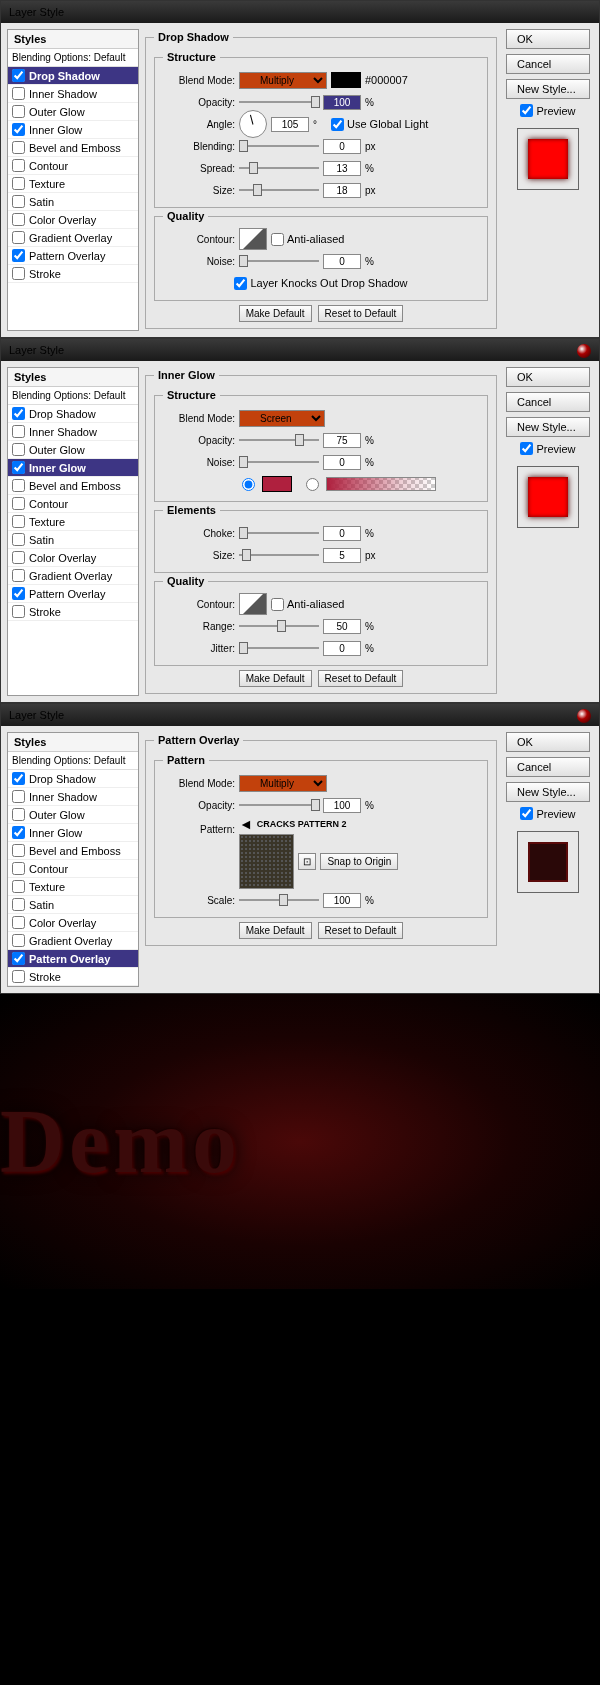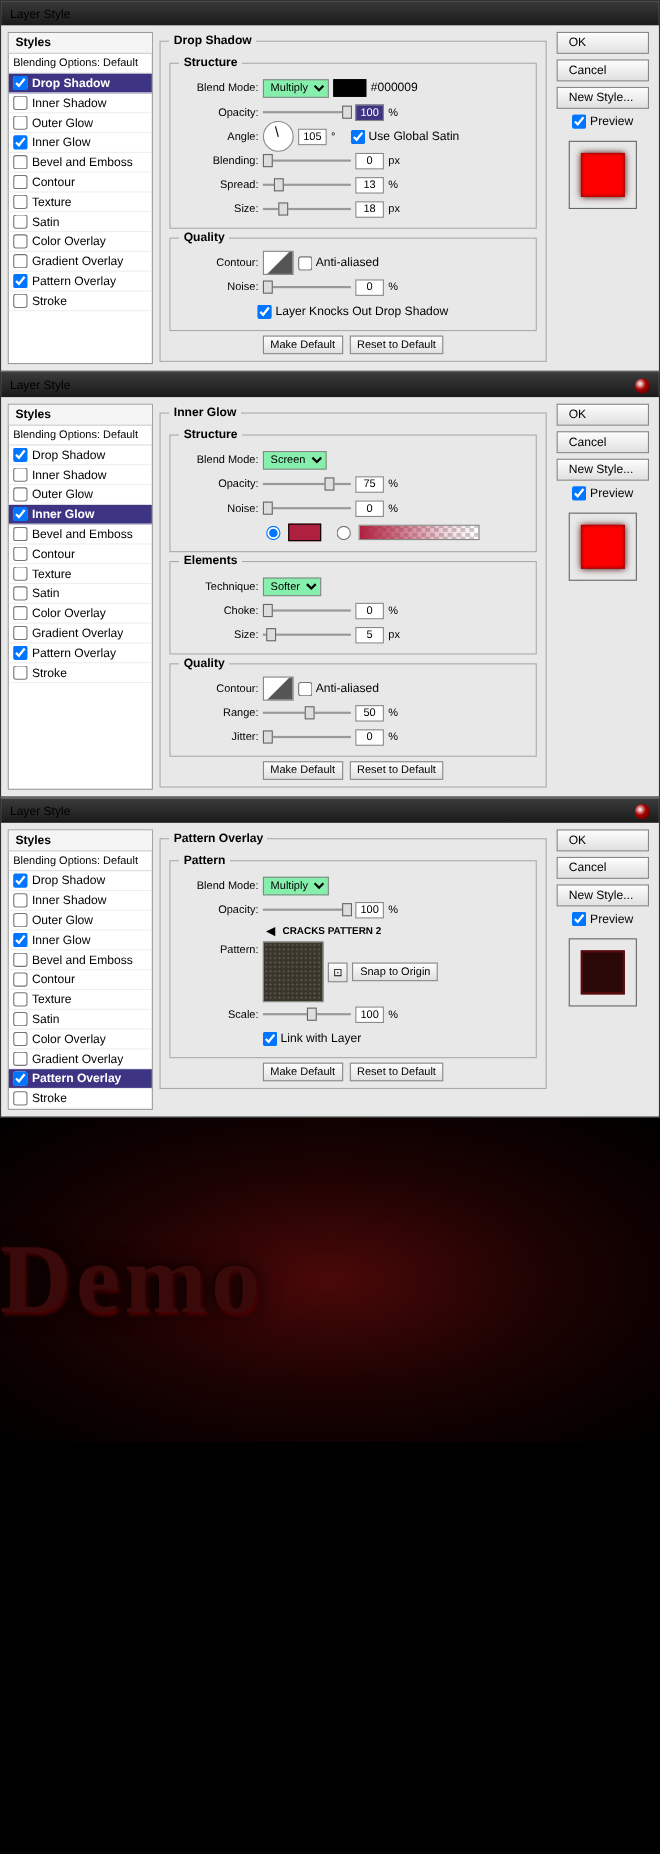--- a/index.html
+++ b/index.html
@@ -13,25 +13,25 @@
 .srow{display:flex;align-items:center;padding:2px 4px;border-bottom:1px solid #eee;cursor:pointer}
 .srow.sel{background:#3d3584;color:#fff;font-weight:bold}
 .srow.sel span{color:#fff}
 .srow input{margin-right:4px}
 .srow.indent{}
 .main{flex:1;display:flex;flex-direction:column;gap:4px}
 fieldset{border:1px solid #aaa;padding:6px 8px;margin:2px 0}
 legend{font-weight:bold;padding:0 4px}
 .frow{display:flex;align-items:center;height:22px;gap:4px}
 .lbl{width:72px;text-align:right;font-size:10px}
-select{border:1px solid #888;padding:1px 2px;font-size:10px;background:#86efac}
+select{border:1px solid #888;padding:1px 16px;font-size:10px;background:#c2410c}
 .slider{flex:0 0 80px;height:14px;position:relative;display:inline-block}
 .track{position:absolute;top:6px;left:0;right:0;height:2px;background:#999}
 .thumb{position:absolute;width:9px;height:12px;background:#ddd;border:1px solid #666;top:1px}
-input.num{width:26px;border:1px solid #888;text-align:center;padding:1px;font-size:10px}
+input.num{width:38px;border:1px solid #888;text-align:center;padding:1px;font-size:10px}
 .unit{font-size:10px;width:14px}
 .swatch{width:30px;height:16px;border:1px solid #000}
 .black{background:#000}
 .dkred{background:#af203e}
 .angle-dial{width:28px;height:28px;border:1px solid #888;border-radius:50%;background:#fff;position:relative}
 .angle-dial::after{content:"";position:absolute;width:10px;height:1px;background:#000;top:50%;left:50%;transform-origin:left;transform:rotate(-105deg)}
 .contour-sw{width:28px;height:22px;border:1px solid #888;background:linear-gradient(135deg,#fff 0%,#fff 48%,#555 52%,#555 100%)}
 .btn{background:linear-gradient(#fdfdfd,#e0e0e0);border:1px solid #888;padding:3px 10px;min-width:84px;cursor:pointer;text-align:left;font-size:11px}
 .btn.sm{min-width:auto;padding:2px 6px;font-size:10px}
 .right{width:90px;display:flex;flex-direction:column;gap:5px;align-items:center}
@@ -109,39 +109,39 @@
 
 <div class="main">
 <fieldset>
           <legend>Drop Shadow</legend>
 <fieldset>
             <legend>Structure</legend>
 <div class="frow">
               <span class="lbl">Blend Mode:</span>
               <select><option>Multiply</option></select>
               <div class="swatch black"></div>
-              <span>#000009</span>
+              <span>#000007</span>
             </div>
 <div class="frow">
               <span class="lbl">Opacity:</span>
               <div class="slider">
                 <div class="track"></div>
                 <div class="thumb" style="left:72px"></div>
               </div>
               <input class="num" style="background: rgb(61, 53, 132); color: rgb(255, 255, 255);" value="100">
               <span class="unit">%</span>
             </div>
 <div class="frow">
               <span class="lbl">Angle:</span>
               <div class="angle-dial"></div>
               <input class="num" value="105" style="">
               <span class="unit">°</span>
               <label class="ck">
                 <input type="checkbox" checked="" style="">
-                <span>Use Global Satin</span>
+                <span>Use Global Light</span>
               </label>
             </div>
 <div class="frow">
               <span class="lbl">Blending:</span>
               <div class="slider">
                 <div class="track"></div>
                 <div class="thumb" style="left:0"></div>
               </div>
               <input class="num" value="0" style="">
               <span class="unit">px</span>
@@ -294,24 +294,20 @@
                 <div class="thumb" style="left:0"></div>
               </div>
               <input class="num" value="0" style="">
               <span class="unit">%</span>
             </div>
 <div class="frow"><span class="lbl"></span><input type="radio" class="radio" checked="" style=""><div class="swatch dkred"></div>&nbsp;<input type="radio" class="radio" style=""><div class="grad-strip"></div></div>
 </fieldset>
 <fieldset>
             <legend>Elements</legend>
 <div class="frow">
-              <span class="lbl">Technique:</span>
-              <select><option>Softer</option></select>
-            </div>
-<div class="frow">
               <span class="lbl">Choke:</span>
               <div class="slider">
                 <div class="track"></div>
                 <div class="thumb" style="left:0"></div>
               </div>
               <input class="num" value="0" style="">
               <span class="unit">%</span>
             </div>
 <div class="frow">
               <span class="lbl">Size:</span>
@@ -442,21 +438,21 @@
 <div class="frow">
               <span class="lbl">Opacity:</span>
               <div class="slider">
                 <div class="track"></div>
                 <div class="thumb" style="left:72px"></div>
               </div>
               <input class="num" value="100" style="">
               <span class="unit">%</span>
             </div>
 <div class="frow" style="height:auto;align-items:flex-start">
-              <span class="lbl" style="margin-top:20px">Pattern:</span>
+              <span class="lbl" style="margin-top:8px">Pattern:</span>
 <div style="display:flex;flex-direction:column;gap:2px">
 <div style="display:flex;align-items:center;gap:4px">
                   <span class="arrow">◄</span>
                   <span style="font-size:9px;font-weight:bold">CRACKS PATTERN 2</span>
                 </div>
 <div style="display:flex;align-items:center;gap:4px">
                   <div class="pattern-sw"></div>
                   <button class="btn sm" style="padding:2px 4px;min-width:18px">⊡</button>
                   <button class="btn sm">Snap to Origin</button>
                 </div>
@@ -464,27 +460,20 @@
 </div>
 <div class="frow">
               <span class="lbl">Scale:</span>
               <div class="slider">
                 <div class="track"></div>
                 <div class="thumb" style="left:40px"></div>
               </div>
               <input class="num" value="100" style="">
               <span class="unit">%</span>
             </div>
-<div class="frow">
-              <span class="lbl"></span>
-              <label class="ck">
-                <input type="checkbox" checked="" style="">
-                <span>Link with Layer</span>
-              </label>
-            </div>
 </fieldset>
 <div class="btnrow">
             <button class="btn sm">Make Default</button>
             <button class="btn sm">Reset to Default</button>
           </div>
 </fieldset>
 </div>
 
 <div class="right">
 <button class="btn">OK</button>

